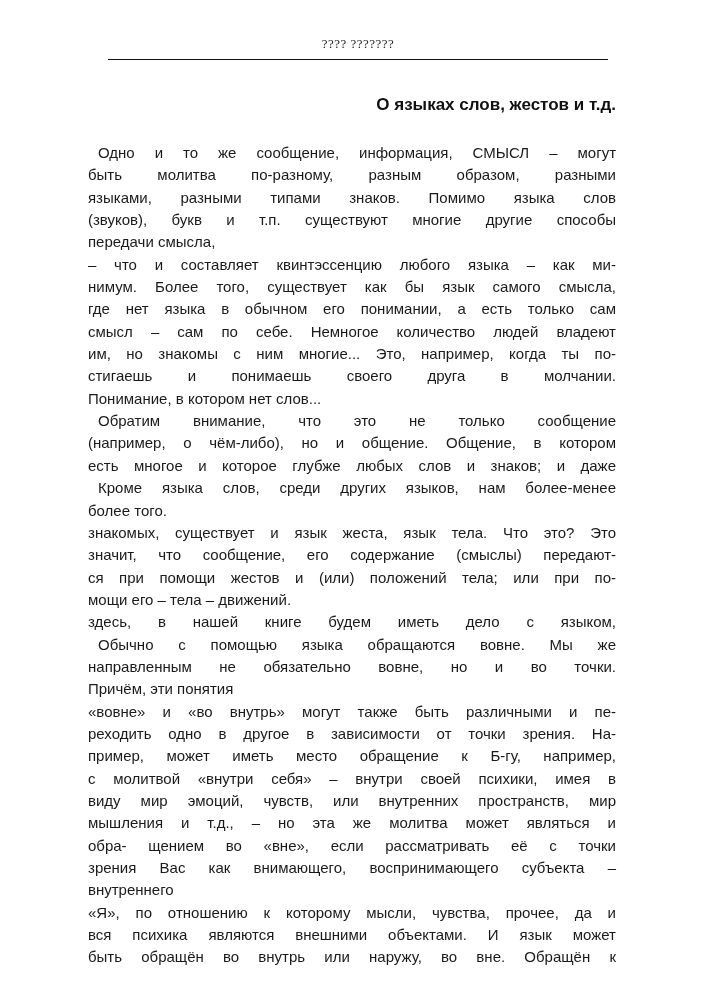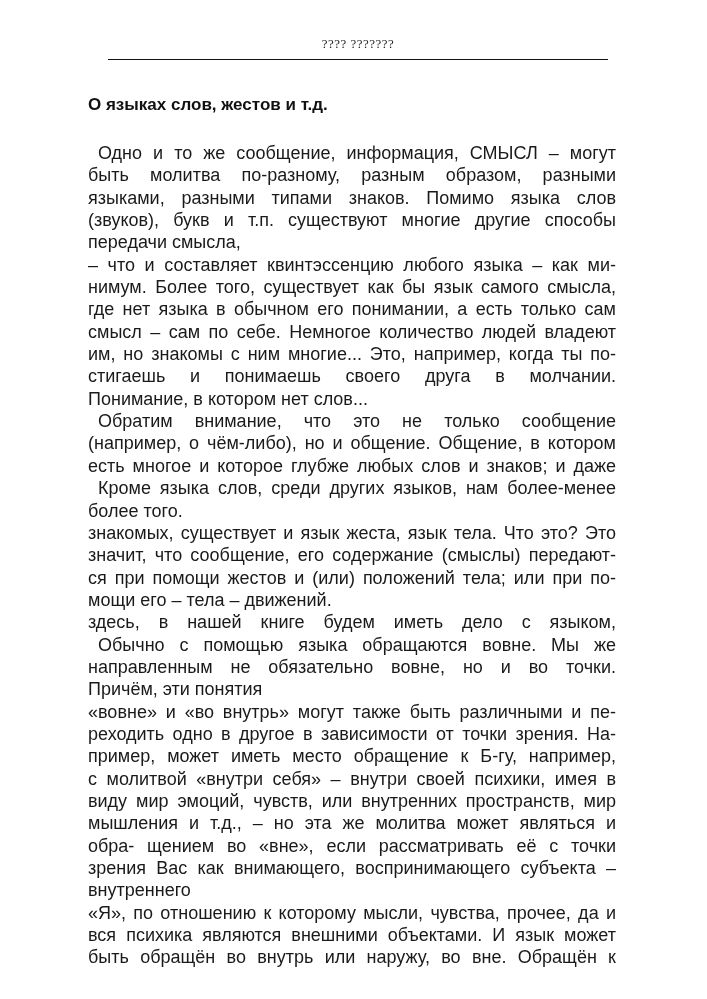--- a/index.html
+++ b/index.html
@@ -9,27 +9,27 @@
     text-align: center;
     font-family: "Liberation Serif", serif; font-size: 13px; color: #222;
     letter-spacing: 0.5px;
   }
   .header-rule {
     position: absolute; left: 108px; width: 500px; top: 59px;
     border-top: 1px solid #111;
   }
   .title {
     position: absolute; left: 88px; width: 528px; top: 95px;
-    text-align: left;
+    text-align: right;
     font-family: "Liberation Sans", sans-serif; font-weight: bold;
     font-size: 17px; color: #111;
   }
   .body-text {
     position: absolute; left: 88px; width: 528px; top: 142px;
-    font-family: "Liberation Sans", sans-serif; font-size: 18px;
+    font-family: "Liberation Sans", sans-serif; font-size: 15px;
     color: #1a1a1a;
   }
   .line {
     height: 22.35px; line-height: 22.35px;
     white-space: nowrap; overflow: visible;
     text-align: justify; text-align-last: justify;
   }
   .line.last { text-align-last: left; }
   .line.indent { padding-left: 10px; }
   b { font-weight: normal; }

